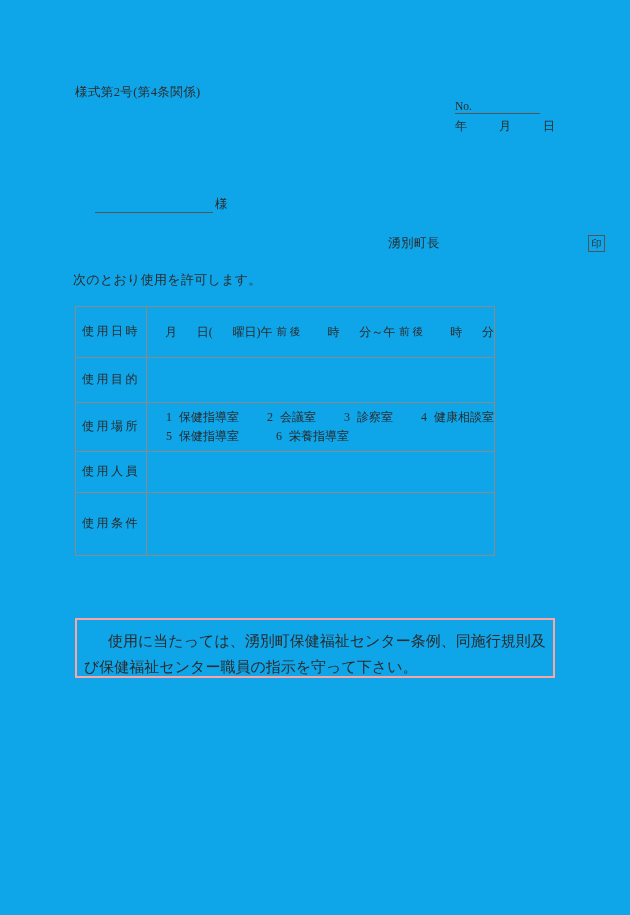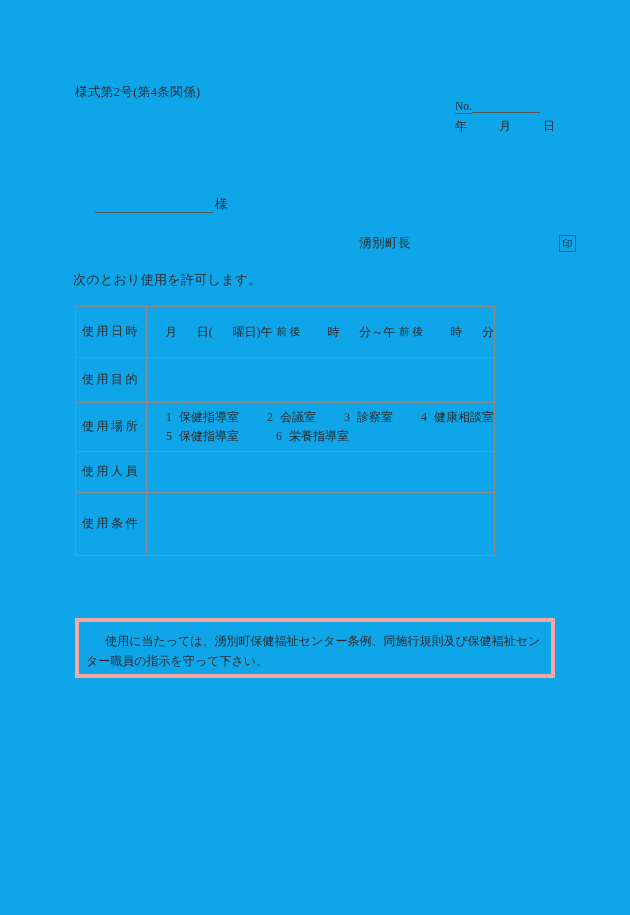--- a/index.html
+++ b/index.html
@@ -31,21 +31,21 @@
     letter-spacing: 0.4px;
     white-space: nowrap;
   }
 
   .no-block {
     position: absolute;
     left: 455px;
     top: 100px;
     font-size: 11.5px;
     display: flex;
-    align-items: flex-start;
+    align-items: center;
     white-space: nowrap;
   }
   .no-label {
     border-bottom: 1px solid #555;
     padding-bottom: 1px;
   }
   .no-rule {
     display: inline-block;
     width: 68px;
     border-bottom: 1px solid #555;
@@ -86,21 +86,21 @@
     width: 118px;
     border-bottom: 1px solid #555;
     height: 14px;
   }
   .addressee-suffix {
     padding-left: 2px;
   }
 
   .issuer-row {
     position: absolute;
-    left: 359px;
+    left: 388px;
     top: 235px;
     font-size: 12.5px;
     display: flex;
     align-items: center;
     white-space: nowrap;
     gap: 28px;
   }
   .issuer-name { letter-spacing: 0.5px; }
   .seal-spacer { width: 92px; }
   .seal-box {
@@ -188,23 +188,23 @@
   .pi-gap-3 { width: 30px; }
   .pi-gap-r2 { width: 30px; }
 
   
   .note-box {
     position: absolute;
     left: 75px;
     top: 618px;
     width: 480px;
     height: 60px;
-    border: 4px solid #fca5a5;
+    border: 2px solid #fca5a5;
     box-sizing: border-box;
-    font-size: 12px;
+    font-size: 15px;
     line-height: 1.7;
     padding: 9px 7px 0 7px;
   }
   .note-text { text-indent: 1.6em; }
 </style>
 </head>
 <body>
 
 <div class="page">
 

